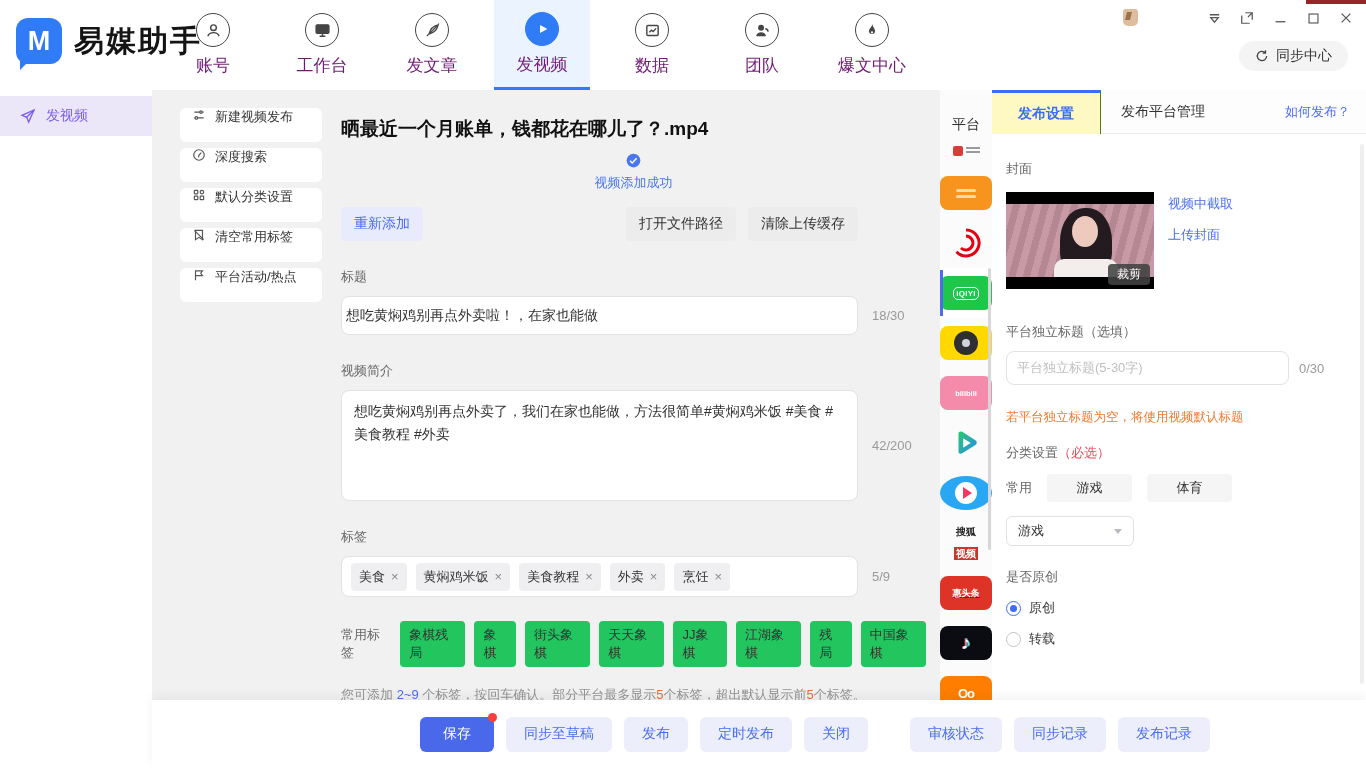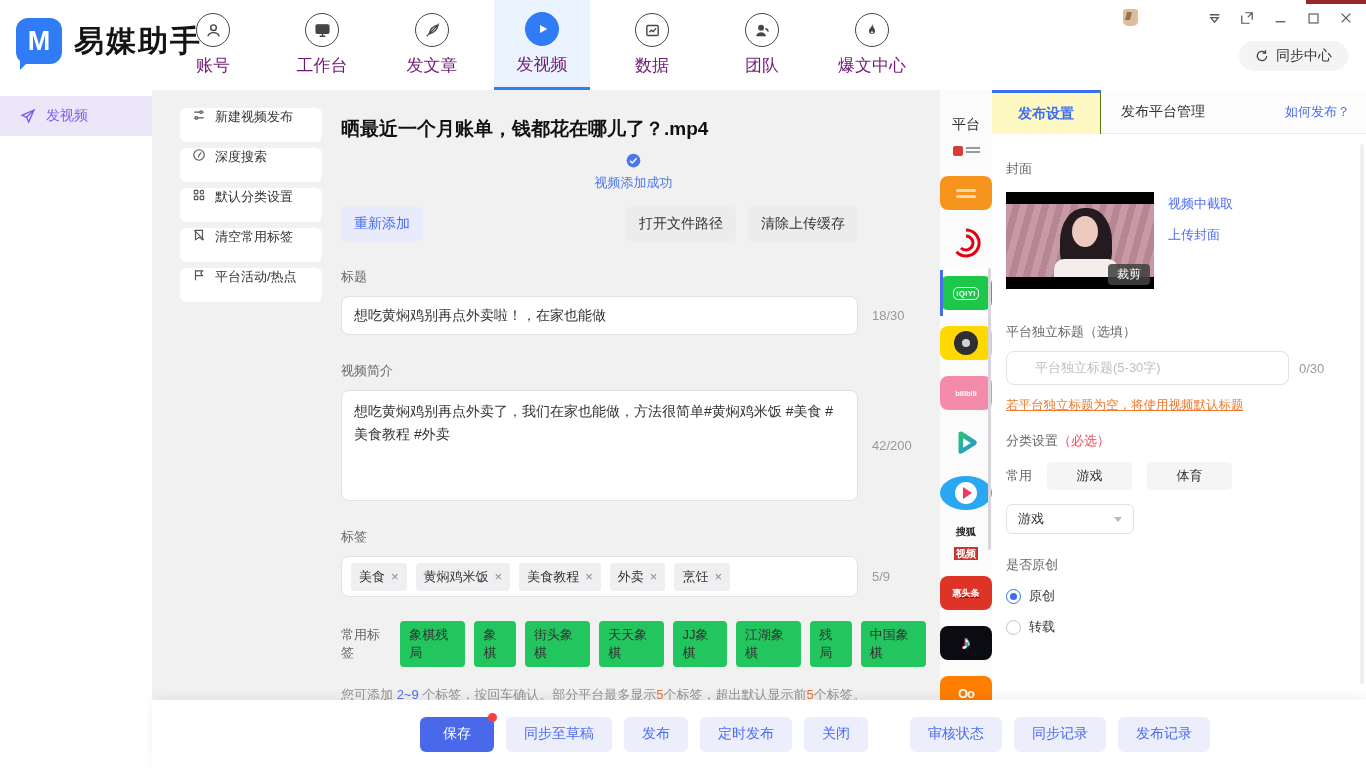--- a/index.html
+++ b/index.html
@@ -40,21 +40,21 @@
   .form { position:absolute; left:189px; top:0; width:585px; }
   .file-title { margin-top:26px; font-size:19px; font-weight:bold; color:#111; }
   .status-row { margin-top:11px; display:flex; align-items:center; gap:6px; font-size:13px; color:#4a77f0;flex-direction:column; }
   .btn-row { margin-top:15px; display:flex; align-items:center; width:517px; }
   .readd-btn { background:#e8ebfc; color:#4a6cf0; font-size:14px; padding:8px 13px; border-radius:4px; cursor:pointer; }
   .gray-btn { background:#ececed; color:#333; font-size:14px; padding:8px 13px; border-radius:4px; cursor:pointer; }
   .field-label { margin-top:27px; font-size:13px; color:#666; }
   .inrow { margin-top:10px; display:flex; align-items:center; gap:14px; }
   .inrow.top { align-items:stretch; }
   .tbox { width:517px; background:#fff; border:1px solid #e2e2e6; border-radius:8px; font-size:14px; color:#333; }
-  .input1 { height:39px; line-height:37px; padding:0 12px; }
+  .input1 { height:39px; line-height:37px; padding:0 4px; }
   .counter { font-size:13px; color:#999; white-space:nowrap; }
   .vcenter { display:flex; align-items:center; }
   .textarea1 { height:111px; padding:9px 12px; line-height:1.65; }
   .tagbox { min-height:41px; display:flex; align-items:center; gap:9px; padding:0 9px; }
   .chip { background:#efeff1; border-radius:4px; padding:5px 8px; font-size:13px; color:#333; display:flex; align-items:center; gap:6px; }
   .chip .x { color:#8a8a8a; cursor:pointer; font-size:13px; }
   .common-row { margin-top:24px; display:flex; align-items:center; gap:9px; font-size:13px; }
   .common-row .cl { color:#666; margin-right:3px; }
   .gchip { background:#22c55e; border-radius:4px; padding:5px 9px; color:#333; cursor:pointer; }
   .tips { margin-top:19px; font-size:13px; color:#919191; }
@@ -108,22 +108,22 @@
   .cover-row { margin-top:14px; display:flex; gap:14px; }
   .thumb { width:148px; height:97px; background:#000; position:relative; display:flex; align-items:center; justify-content:center; cursor:pointer; }
   .thumb-img { width:148px; height:73px; position:relative; overflow:hidden; background:repeating-linear-gradient(105deg,#c89aa6 0 7px,#b58793 7px 14px); }
   .thumb-img .hair { position:absolute; left:54px; top:4px; width:52px; height:72px; background:#241b20; border-radius:46% 46% 40% 40%; }
   .thumb-img .face { position:absolute; left:66px; top:12px; width:26px; height:31px; background:#edcabd; border-radius:50%; }
   .thumb-img .shirt { position:absolute; left:48px; bottom:-2px; width:64px; height:20px; background:#f3eeeb; border-radius:10px 10px 0 0; }
   .crop-badge { position:absolute; right:4px; bottom:4px; background:rgba(66,66,66,.88); color:#fff; font-size:12px; padding:2px 9px; border-radius:4px; }
   .cover-links { display:flex; flex-direction:column; gap:13px; padding-top:3px; font-size:13px; }
   .blink { color:#4a6cf0; cursor:pointer; }
   .ind-row { margin-top:10px; display:flex; align-items:center; gap:10px; }
-  .ind-input { width:283px; height:34px; border:1px solid #e2e2e6; border-radius:8px; padding:0 28px; font-size:13px; color:#bfbfbf; line-height:32px; background:#fff; }
-  .hint { margin-top:12px; font-size:12.5px; color:#f07a2e;text-decoration:underline; }
+  .ind-input { width:283px; height:34px; border:1px solid #e2e2e6; border-radius:8px; padding:0 10px; font-size:13px; color:#bfbfbf; line-height:32px; background:#fff; }
+  .hint { margin-top:24px; font-size:12.5px; color:#f07a2e; }
   .req { color:#f0455a; }
   .common2 { margin-top:12px; display:flex; align-items:center; gap:15px; font-size:13px; color:#666; }
   .cat-btn { width:85px; height:28px; background:#f5f5f6; border-radius:4px; display:flex; align-items:center; justify-content:center; color:#333; cursor:pointer; }
   .dropdown { margin-top:14px; width:128px; height:30px; border:1px solid #e2e2e6; border-radius:6px; display:flex; align-items:center; padding:0 11px; font-size:13px; color:#333; cursor:pointer; background:#fff; }
   .caret { margin-left:auto; width:0; height:0; border-left:4.5px solid transparent; border-right:4.5px solid transparent; border-top:5px solid #b9b9bf; }
   .radio-row { margin-top:13px; display:flex; align-items:center; gap:8px; font-size:13px; color:#333; }
   .radio { width:15px; height:15px; border-radius:50%; border:1.5px solid #c4c4c8; background:#fff; display:flex; align-items:center; justify-content:center; }
   .radio.sel { border-color:#3b6ef5; }
   .radio.sel i { display:block; width:7px; height:7px; border-radius:50%; background:#3b6ef5; }
   .pub-scroll { position:absolute; right:2px; top:54px; width:4px; height:540px; background:#efeff1; border-radius:2px; }

